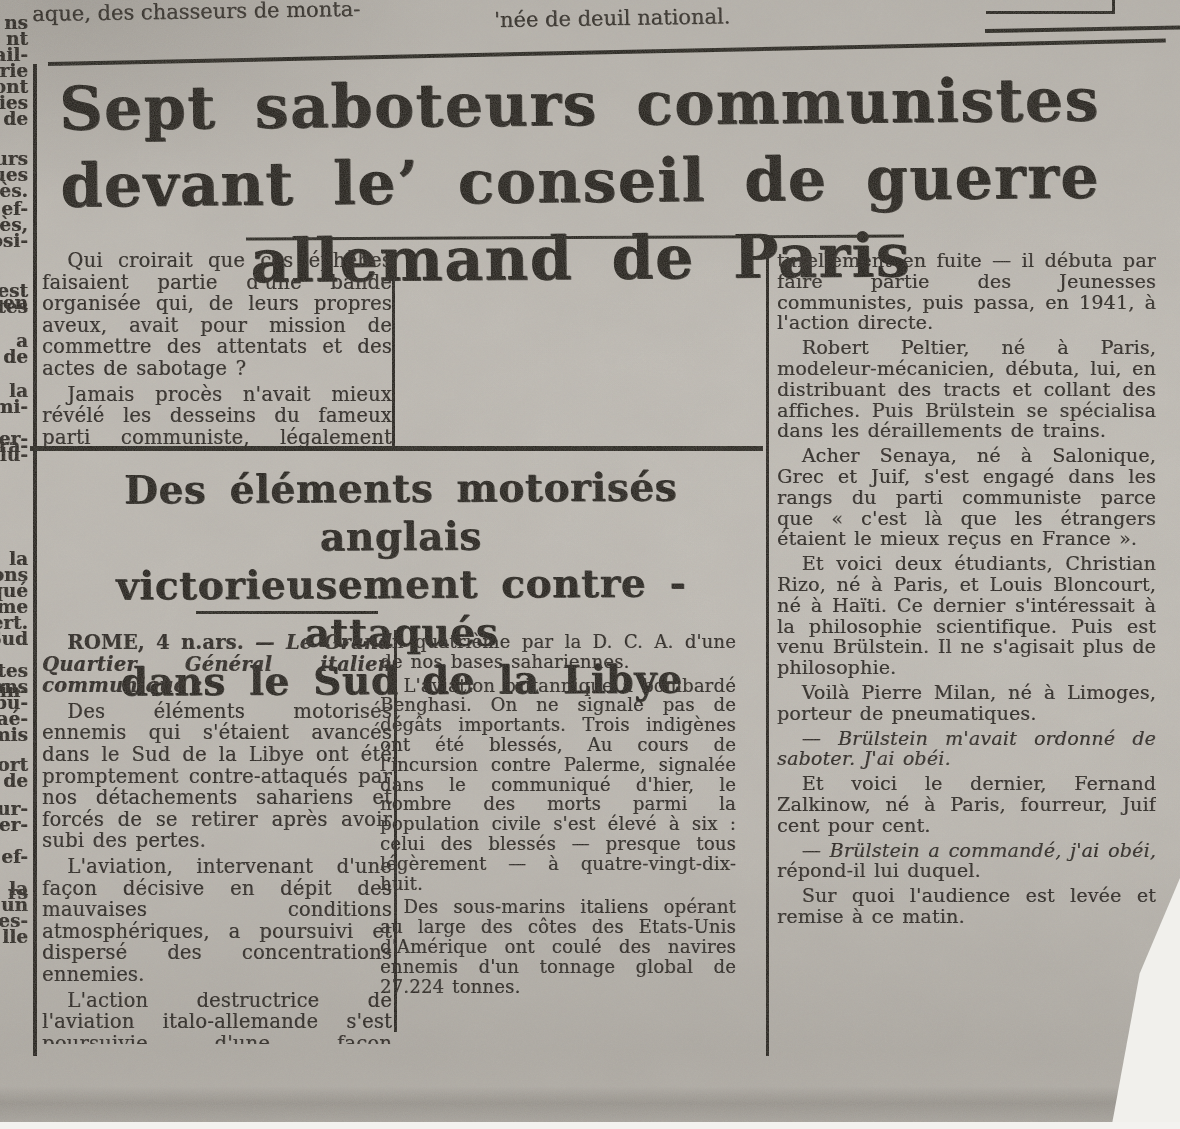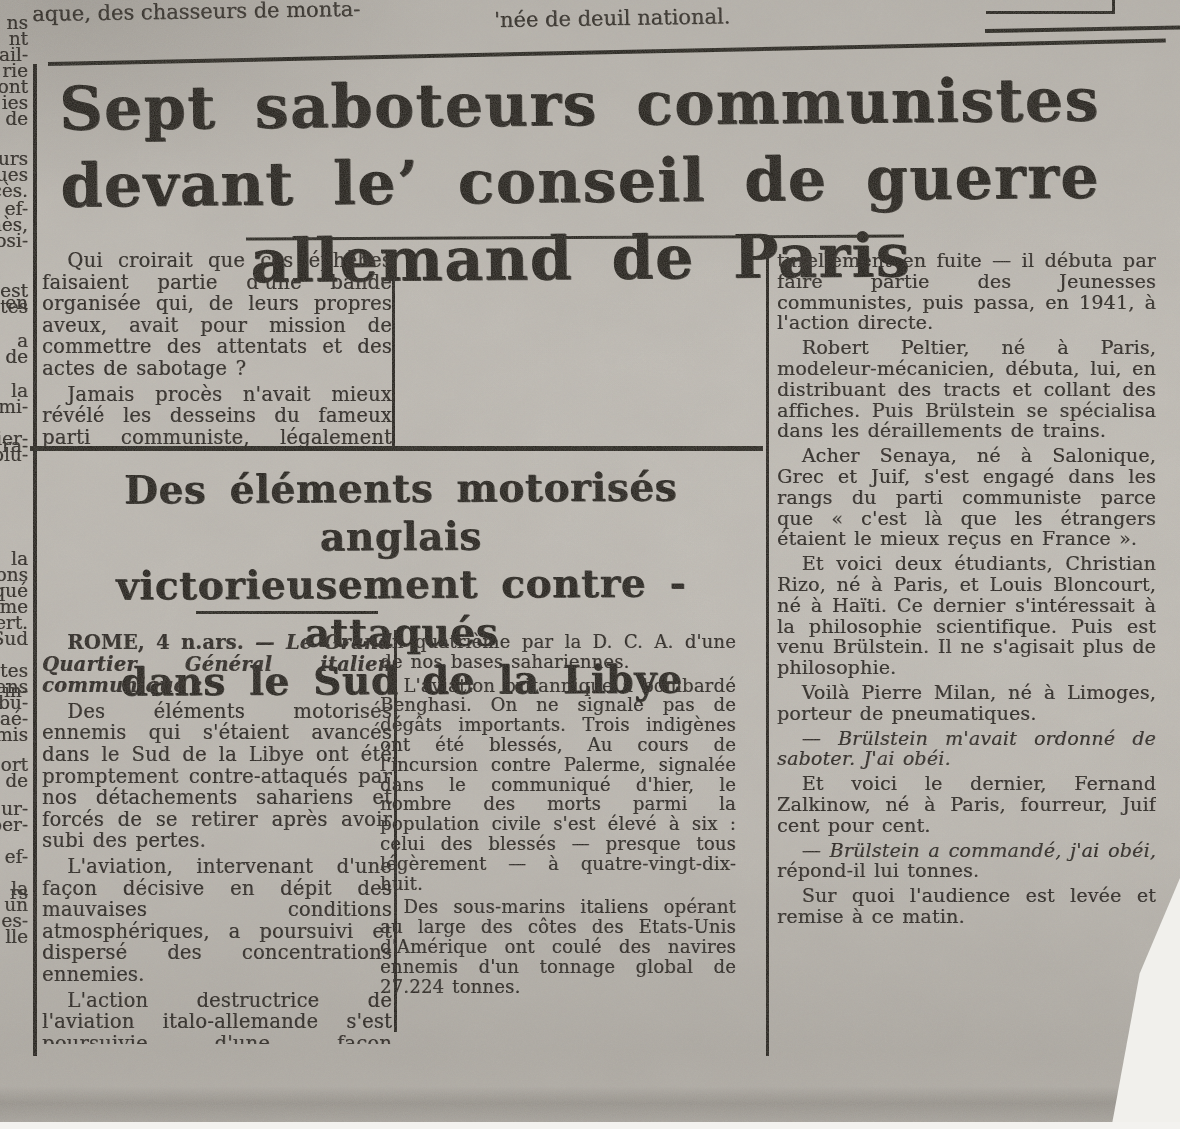--- a/index.html
+++ b/index.html
@@ -29,21 +29,21 @@
       letter-spacing:1.5px;word-spacing:16px;
       text-shadow:1px 0.6px 0 rgba(15,12,8,.8);transform:rotate(-0.5deg);}
   .h2{position:absolute;left:40px;top:464px;width:722px;text-align:center;
       font-weight:bold;font-size:39px;line-height:48px;color:#15120d;
       letter-spacing:0.6px;word-spacing:9px;
       text-shadow:0.8px 0.5px 0 rgba(15,12,8,.8);transform:rotate(-0.3deg);}
   
   .topfrag{position:absolute;font-size:21px;color:#221e18;white-space:nowrap;
       text-shadow:0.5px 0.3px 0 rgba(28,22,17,.65);transform:rotate(-0.9deg);transform-origin:0 0;}
   
-  .lm{position:absolute;left:0;top:0;width:31px;height:1009px;}
+  .lm{position:absolute;left:0;top:0;width:31px;height:1009px;font-weight:bold;}
   .lm-frag{position:absolute;right:3px;font-size:18.5px;line-height:18px;color:#1d1914;
       white-space:nowrap;text-shadow:0.45px 0.25px 0 rgba(28,22,17,.6);}
   
   .noise{position:absolute;inset:0;z-index:40;pointer-events:none;}
   .torn{position:absolute;z-index:45;background:#f1f0ec;}
   .bottom-shade{position:absolute;left:0;top:1086px;width:1180px;height:38px;z-index:30;
       background:linear-gradient(180deg,rgba(88,84,78,0) 0%,rgba(88,84,78,.30) 45%,rgba(88,84,78,.10) 100%);}
   .bottom-white{position:absolute;left:0;top:1122px;width:1180px;height:7px;z-index:45;background:#f3f2ef;}
 </style>
 </head>
@@ -127,21 +127,21 @@
 
   <div class="vrule" style="left:766px;top:246px;height:810px;width:2.5px;"></div>
   <div class="col colc" style="left:777px;top:250px;width:379px;height:806px;">
     <p>turellement en fuite — il débuta par faire partie des Jeunesses communistes, puis passa, en 1941, à l'action directe.</p>
     <p class="ind">Robert Peltier, né à Paris, modeleur-mécanicien, débuta, lui, en distribuant des tracts et collant des affiches. Puis Brülstein se spécialisa dans les déraillements de trains.</p>
     <p class="ind">Acher Senaya, né à Salonique, Grec et Juif, s'est engagé dans les rangs du parti communiste parce que « c'est là que les étrangers étaient le mieux reçus en France ».</p>
     <p class="ind">Et voici deux étudiants, Christian Rizo, né à Paris, et Louis Bloncourt, né à Haïti. Ce dernier s'intéressait à la philosophie scientifique. Puis est venu Brülstein. Il ne s'agisait plus de philosophie.</p>
     <p class="ind">Voilà Pierre Milan, né à Limoges, porteur de pneumatiques.</p>
     <p class="ind it">— Brülstein m'avait ordonné de saboter. J'ai obéi.</p>
     <p class="ind">Et voici le dernier, Fernand Zalkinow, né à Paris, fourreur, Juif cent pour cent.</p>
-    <p class="ind"><span class="it">— Brülstein a commandé, j'ai obéi,</span><span> répond-il lui tonnes.</span></p>
+    <p class="ind"><span class="it">— Brülstein a commandé, j'ai obéi,</span><span> répond-il lui duquel.</span></p>
     <p class="ind">Sur quoi l'audience est levée et remise à ce matin.</p>
   </div>
 
   <div class="rule" style="left:30px;top:446px;width:733px;height:5px;"></div>
 
   <div class="h2">
     <div>Des éléments motorisés anglais</div>
     <div>victorieusement contre - attaqués</div>
     <div>dans le Sud de la Libye</div>
   </div>

